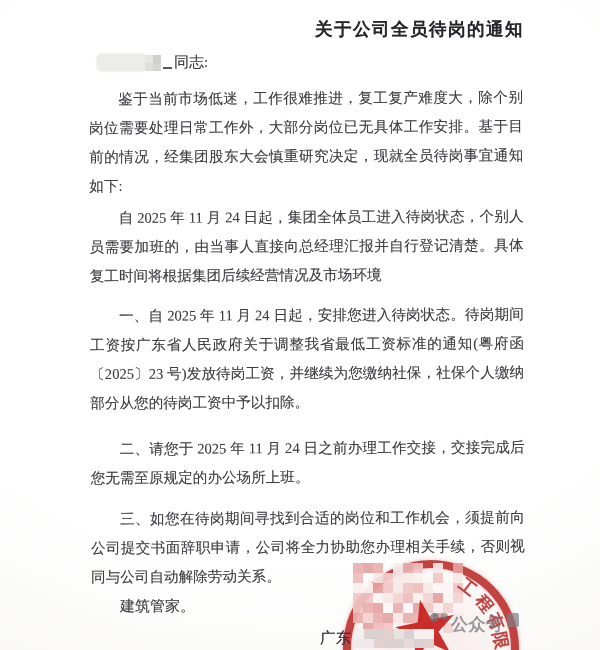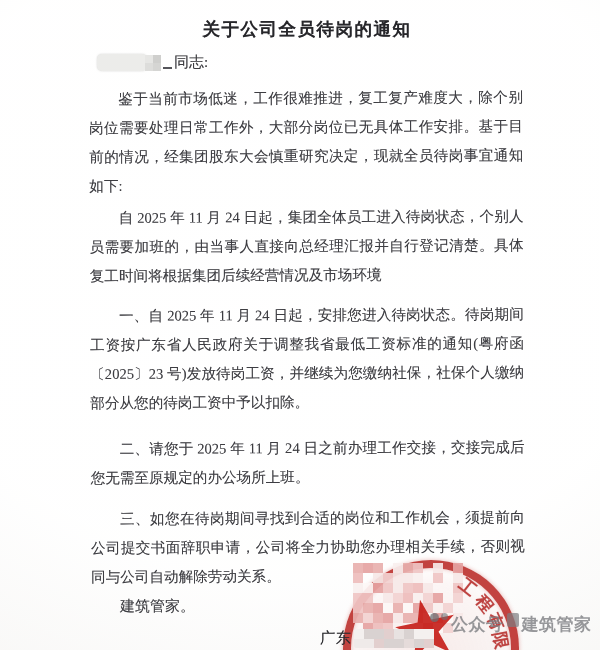--- a/index.html
+++ b/index.html
@@ -7,21 +7,21 @@
     position:relative;
     font-family:"Liberation Serif","DejaVu Serif",serif;
     background:
       radial-gradient(ellipse 120% 90% at 48% 38%, rgba(255,255,255,0.9) 55%, rgba(240,239,237,0.55) 100%),
       linear-gradient(180deg,#fcfbfa 0%,#fdfdfc 60%,#faf9f7 100%);
   }
   .abs{position:absolute;}
   
   .doc-title{
     left:90px;top:17px;width:434px;
-    text-align:center;font-size:17.5px;font-weight:700;color:#26262a;
+    text-align:right;font-size:17.5px;font-weight:700;color:#26262a;
     letter-spacing:1.5px;
     text-shadow:0 0 .6px rgba(40,40,45,.45);
   }
   
   .salutation{left:97px;top:52px;height:20px;display:flex;align-items:center;font-size:15px;color:#3c3c40;}
   .name-redact{position:relative;width:50px;height:17px;background:#ececea;border-radius:5px;box-shadow:0 0 2px rgba(150,150,148,.4);} 
   .name-mosaic{position:absolute;right:-14px;top:1px;width:16px;height:16px;display:flex;flex-wrap:wrap;}
   .name-underline{width:9px;height:2px;background:#55555a;margin:12px 2px 0 16px;}
   .salutation .sal-text{text-shadow:0 0 .5px rgba(60,60,64,.4);}
   
@@ -204,14 +204,13 @@
       <span class="mz" data-name="mosaic-pixel" style="width: 10px; height: 10px; background: rgb(217, 210, 209);"></span>
       <span class="mz" data-name="mosaic-pixel" style="width: 10px; height: 10px; background: rgb(226, 207, 206);"></span>
     </span>
 </div>
 
 <div class="abs watermark" data-name="watermark">
   <span class="wm-dot1" data-name="watermark-logo-icon"></span>
   <span class="wm-dot2" data-name="watermark-logo-icon"></span>
   <span data-name="watermark-prefix">公众号</span>
   <span class="wm-sep" data-name="watermark-separator-icon"></span>
-  <span data-name="watermark-name">建筑管家</span>
 </div>
 
 </body></html>

